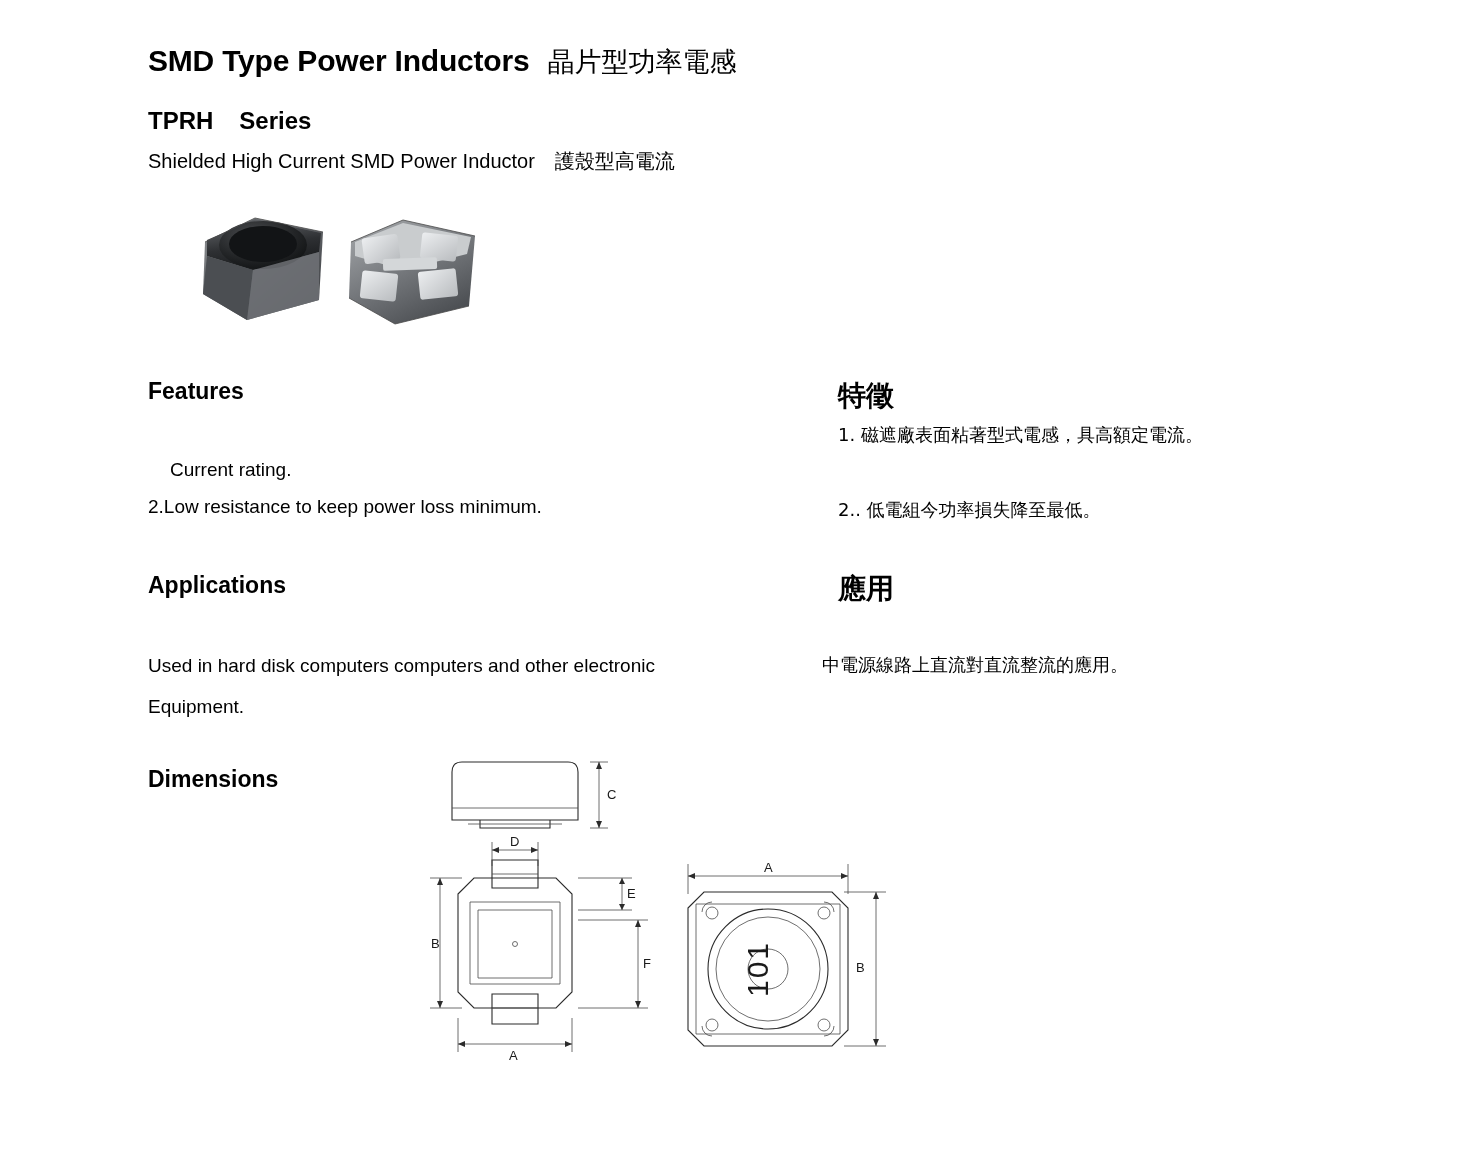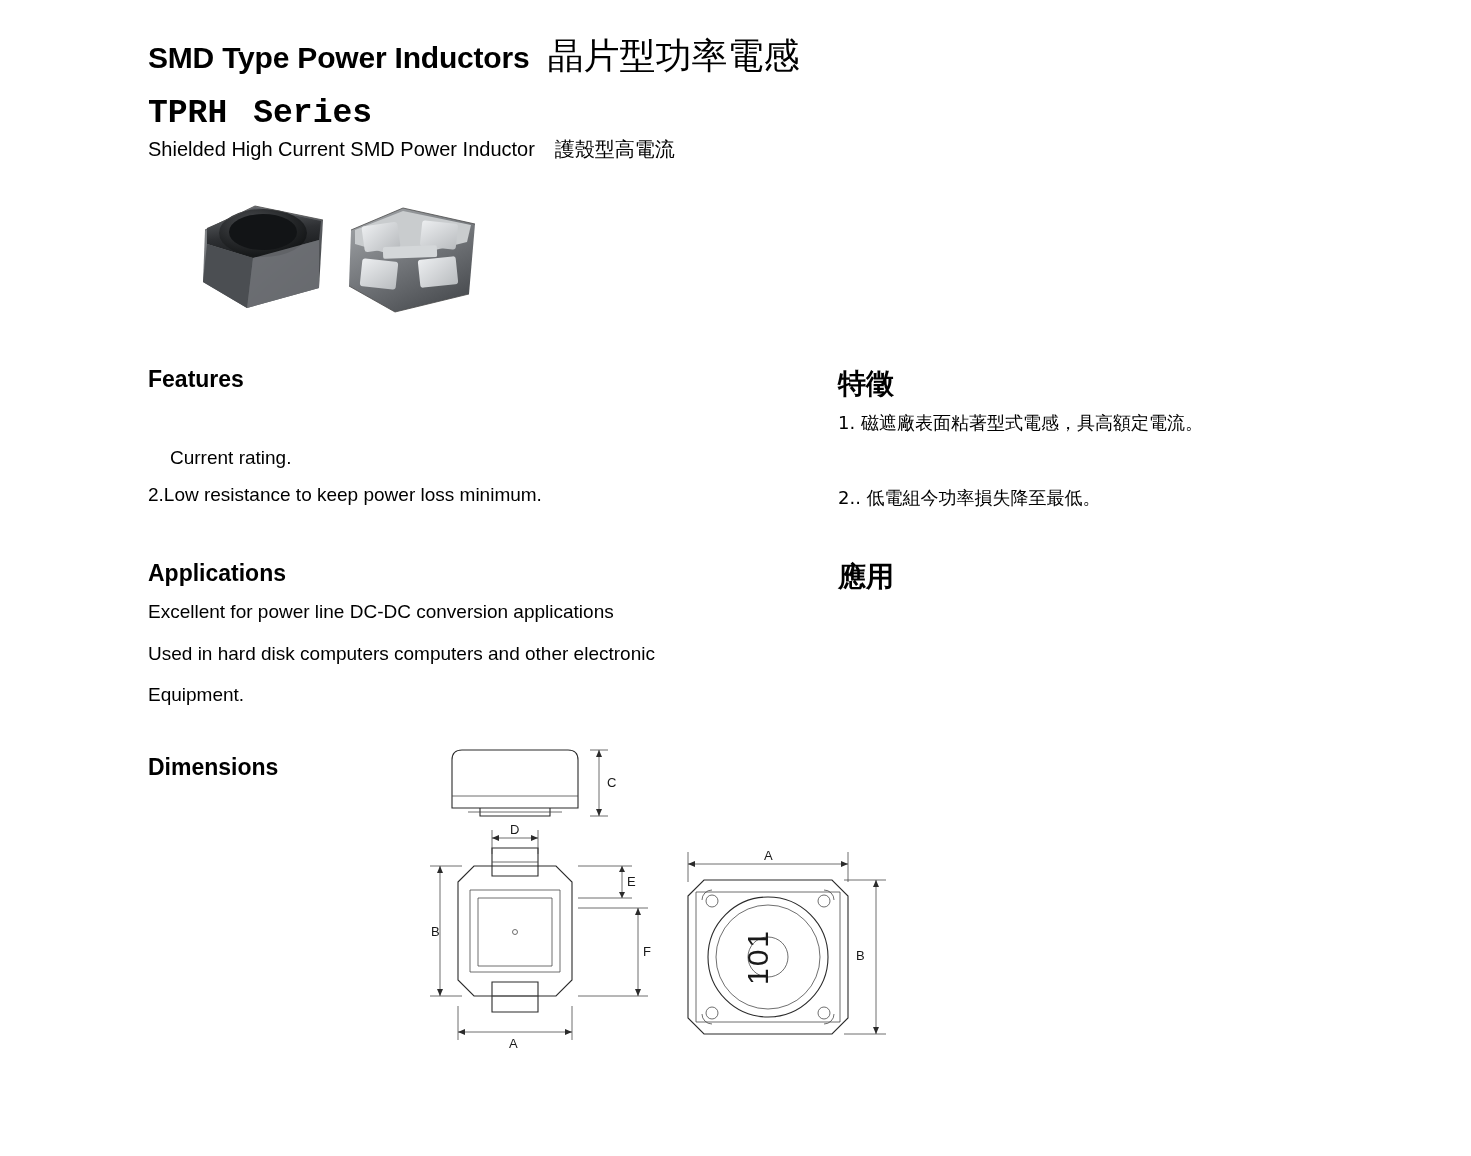--- a/index.html
+++ b/index.html
@@ -10,54 +10,53 @@
   body {
     width: 1471px;
     height: 1156px;
     position: relative;
     font-family: "Liberation Sans", sans-serif;
     color: #000000;
     overflow: hidden;
   }
   .page {
     position: absolute;
-    left: 0; top: 0;
+    left: 0; top: 12px;
     width: 1471px;
     height: 961px;
   }
 
   
   .title-row {
     position: absolute;
     left: 148px;
     top: 32px;
     display: flex;
     align-items: baseline;
   }
   .title-en {
     font-size: 30px;
     font-weight: bold;
     letter-spacing: -0.2px;
     white-space: nowrap;
   }
   .title-cn {
-    font-size: 36px;
+    font-size: 27px;
     margin-left: 18px;
     white-space: nowrap;
     font-family: "DejaVu Sans", sans-serif;
     text-align: right;
   }
   .series {
     position: absolute;
     left: 148px;
     top: 95px;
-    font-size: 33px;
+    font-size: 24px;
     font-weight: bold;
     white-space: nowrap;
-    font-family: Liberation Mono, monospace;
   }
   .series .sp { display: inline-block; width: 26px; }
   .subtitle-row {
     position: absolute;
     left: 148px;
     top: 136px;
     font-size: 20px;
     white-space: nowrap;
     display: flex;
     align-items: baseline;
@@ -202,24 +201,24 @@
 
   <div class="body-en" style="left:170px; top:447px;">Current rating.</div>
   <div class="body-en" style="left:148px; top:484px;">2.Low resistance to keep power loss minimum.</div>
 
   <div class="body-cn" style="left:838px; top:411px;text-align:right;">1. 磁遮廠表面粘著型式電感，具高額定電流。</div>
   <div class="body-cn" style="left:838px; top:486px;">2.. 低電組今功率損失降至最低。</div>
 
   <div class="h-sec" style="left:148px; top:560px;">Applications</div>
   <div class="h-sec-cn" style="left:838px; top:558px;">應用</div>
 
-  <div class="body-en" style="left:148px; top:601px;">Excellent for power line DC-DC conversion applications</div>
   <div class="body-en" style="left:148px; top:643px;">Used in hard disk computers computers and other electronic</div>
   <div class="body-en" style="left:148px; top:684px;">Equipment.</div>
 
+  <div class="body-cn" style="left:822px; top:641px;">中電源線路上直流對直流整流的應用。</div>
 
   <div class="h-sec" style="left:148px; top:754px;">Dimensions</div>
 
   <div class="dims-drawing">
     <svg width="520" height="360" viewBox="0 0 520 360">
 
       <g>
         <path class="ln" d="M52,30 q0,-10 10,-10 L168,20 q10,0 10,10 L178,78 L52,78 Z"></path>
         <path class="ln-thin" d="M52,66 L178,66"></path>
 

